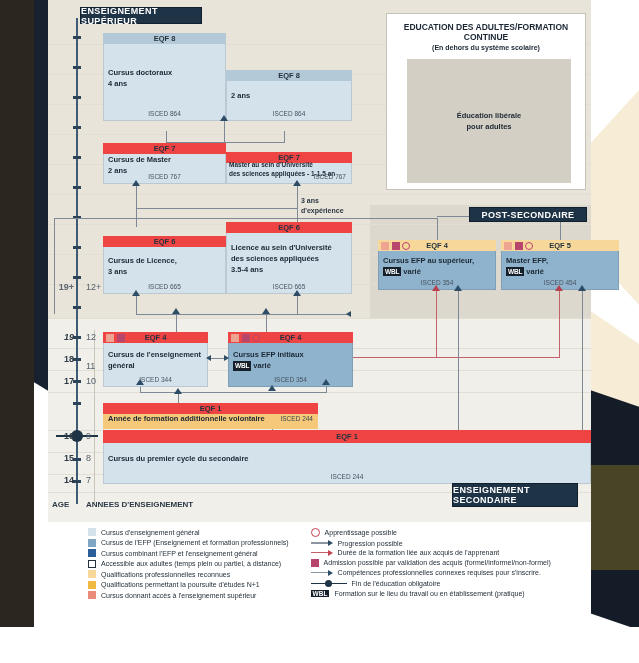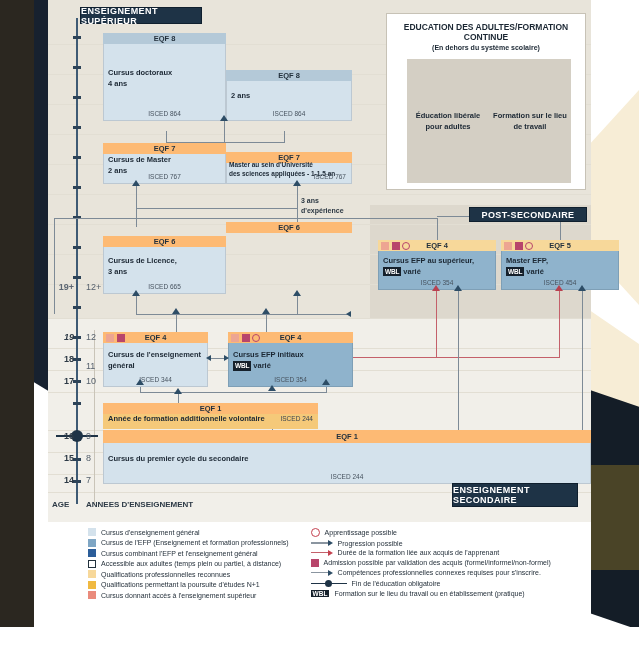--- a/index.html
+++ b/index.html
@@ -104,21 +104,21 @@
     font-size:7.5px; font-weight:bold; color:#1b2733; line-height:1.45;
     padding:4px 4px 11px 4px;
   }
   .box .isced {
     position:absolute; bottom:2px; left:0; right:0; text-align:center;
     font-size:6.5px; font-weight:normal; color:#47535f;
   }
   .box.isced-right .isced { text-align:right; right:5px; left:auto; }
 
   .hdr-blue   { background:#b4c9d8; }
-  .hdr-orange { background:#fdba74; }
+  .hdr-orange { background:#ef4444; }
   .hdr-orange-l { background:#f7d89a; }
   .body-lightblue  { background:#d4e2ec; border:1px solid #bcc8d2; border-top:none; }
   .body-midblue    { background:#8fb3cc; border:1px solid #7e9fb6; border-top:none; }
   .body-orange-l   { background:#f5c979; }
 
   .wbl {
     display:inline-block; background:#15202b; color:#ffffff;
     font-size:6.5px; font-weight:bold; padding:0 2px;
     letter-spacing:-.2px; vertical-align:middle;
   }
@@ -404,20 +404,26 @@
     <div class="hdr hdr-orange">EQF 6</div>
     <div class="body body-lightblue" style="height:47px;">
       <div>Cursus de Licence,</div>
       <div>3 ans</div>
       <div class="isced">ISCED 665</div>
     </div>
   </div>
 
   <div class="box" style="left:178px;top:222px;width:126px;height:72px;">
     <div class="hdr hdr-orange">EQF 6</div>
+    <div class="body body-lightblue" style="height:61px;">
+      <div>Licence au sein d'Université</div>
+      <div>des sciences appliquées</div>
+      <div>3.5-4 ans</div>
+      <div class="isced">ISCED 665</div>
+    </div>
   </div>
 
   <div class="box" style="left:330px;top:240px;width:118px;height:50px;">
     <div class="hdr hdr-orange-l">
       <span class="badges">
         <span class="bdg bdg-salmon"></span>
         <span class="bdg bdg-magenta"></span>
         <span class="bdg-circle"></span>
       </span>
       <span>EQF 4</span>
@@ -505,26 +511,20 @@
   <div id="adult-panel">
     <div id="adult-title">EDUCATION DES ADULTES/FORMATION CONTINUE</div>
     <div id="adult-sub">(En dehors du système scolaire)</div>
     <div id="adult-cols">
       <div class="adult-col">
         <div>
           <div>Éducation libérale</div>
           <div>pour adultes</div>
         </div>
       </div>
-      <div class="adult-col">
-        <div>
-          <div>Formation sur le lieu</div>
-          <div>de travail</div>
-        </div>
-      </div>
     </div>
   </div>
 
 </div>
 
 <div id="legend-panel">
   <div id="legend-cols">
 
     <div class="lg-col">
       <div class="lg-row">

